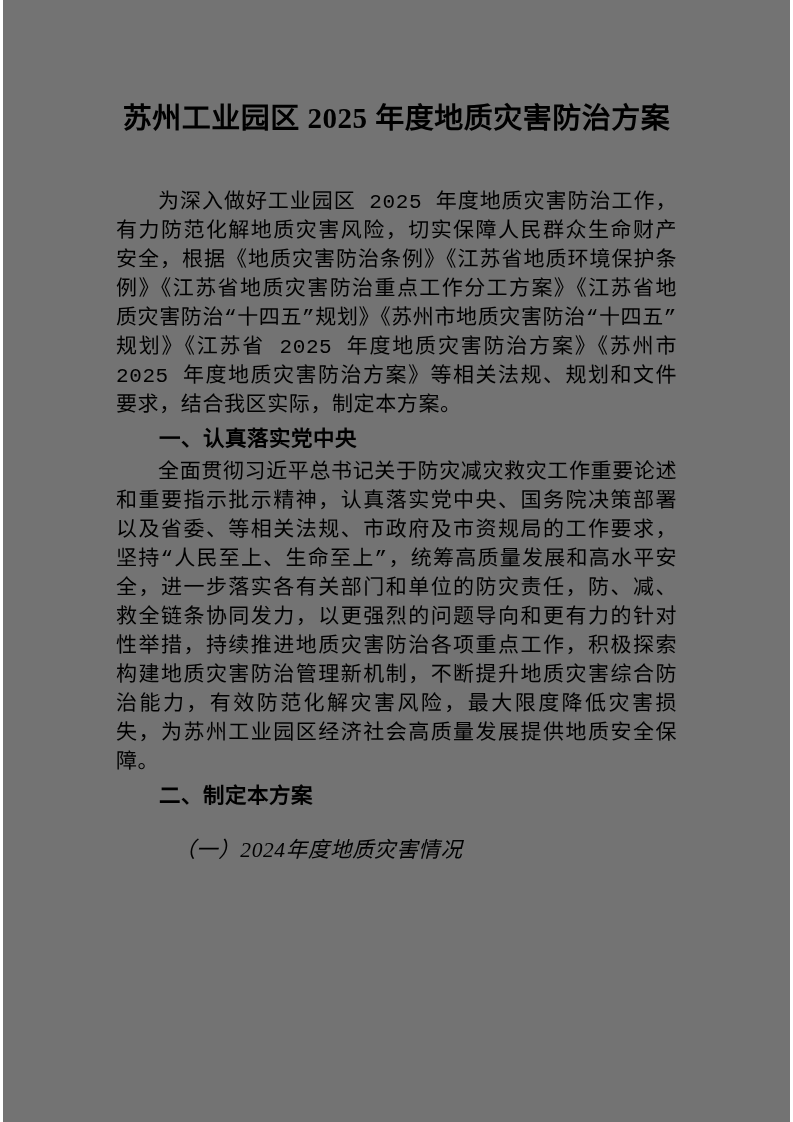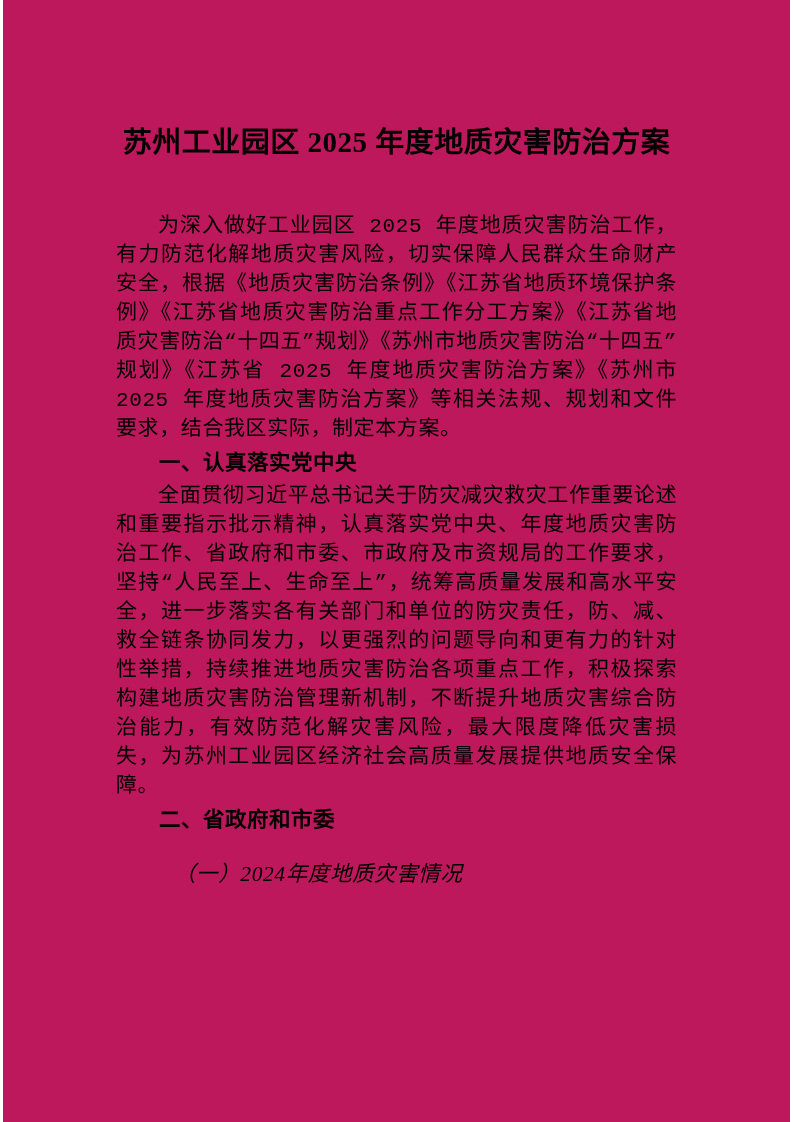--- a/index.html
+++ b/index.html
@@ -5,23 +5,23 @@
   html, body {
     margin: 0;
     padding: 0;
     background: #ffffff;
   }
   .page {
     position: relative;
     width: 787px;
     height: 1122px;
     margin: 0 auto;
-    background: #be185d;
+    background: #737373;
     box-sizing: border-box;
-    padding: 84px 113px 0 113px;
+    padding: 60px 113px 0 113px;
     overflow: hidden;
     color: #000000;
     font-family: "Liberation Serif", "DejaVu Serif", serif;
   }
   .doc-title {
     margin: 0 0 52px 0;
     padding-top: 40px;
     font-size: 29px;
     line-height: 36px;
     font-weight: 700;
@@ -63,18 +63,18 @@
 </head>
 <body>
 
 <div class="page">
   <h1 class="doc-title">苏州工业园区 2025 年度地质灾害防治方案</h1>
 
   <p class="para">为深入做好工业园区 2025 年度地质灾害防治工作，有力防范化解地质灾害风险，切实保障人民群众生命财产安全，根据《地质灾害防治条例》《江苏省地质环境保护条例》《江苏省地质灾害防治重点工作分工方案》《江苏省地质灾害防治“十四五”规划》《苏州市地质灾害防治“十四五”规划》《江苏省 2025 年度地质灾害防治方案》《苏州市 2025 年度地质灾害防治方案》等相关法规、规划和文件要求，结合我区实际，制定本方案。</p>
 
   <h2 class="section-heading">一、认真落实党中央</h2>
 
-  <p class="para">全面贯彻习近平总书记关于防灾减灾救灾工作重要论述和重要指示批示精神，认真落实党中央、年度地质灾害防治工作、省政府和市委、市政府及市资规局的工作要求，坚持“人民至上、生命至上”，统筹高质量发展和高水平安全，进一步落实各有关部门和单位的防灾责任，防、减、救全链条协同发力，以更强烈的问题导向和更有力的针对性举措，持续推进地质灾害防治各项重点工作，积极探索构建地质灾害防治管理新机制，不断提升地质灾害综合防治能力，有效防范化解灾害风险，最大限度降低灾害损失，为苏州工业园区经济社会高质量发展提供地质安全保障。</p>
+  <p class="para">全面贯彻习近平总书记关于防灾减灾救灾工作重要论述和重要指示批示精神，认真落实党中央、国务院决策部署以及省委、等相关法规、市政府及市资规局的工作要求，坚持“人民至上、生命至上”，统筹高质量发展和高水平安全，进一步落实各有关部门和单位的防灾责任，防、减、救全链条协同发力，以更强烈的问题导向和更有力的针对性举措，持续推进地质灾害防治各项重点工作，积极探索构建地质灾害防治管理新机制，不断提升地质灾害综合防治能力，有效防范化解灾害风险，最大限度降低灾害损失，为苏州工业园区经济社会高质量发展提供地质安全保障。</p>
 
-  <h2 class="section-heading">二、省政府和市委</h2>
+  <h2 class="section-heading">二、制定本方案</h2>
 
   <p class="sub-heading">（一）2024年度地质灾害情况</p>
 </div>
 
 </body></html>

